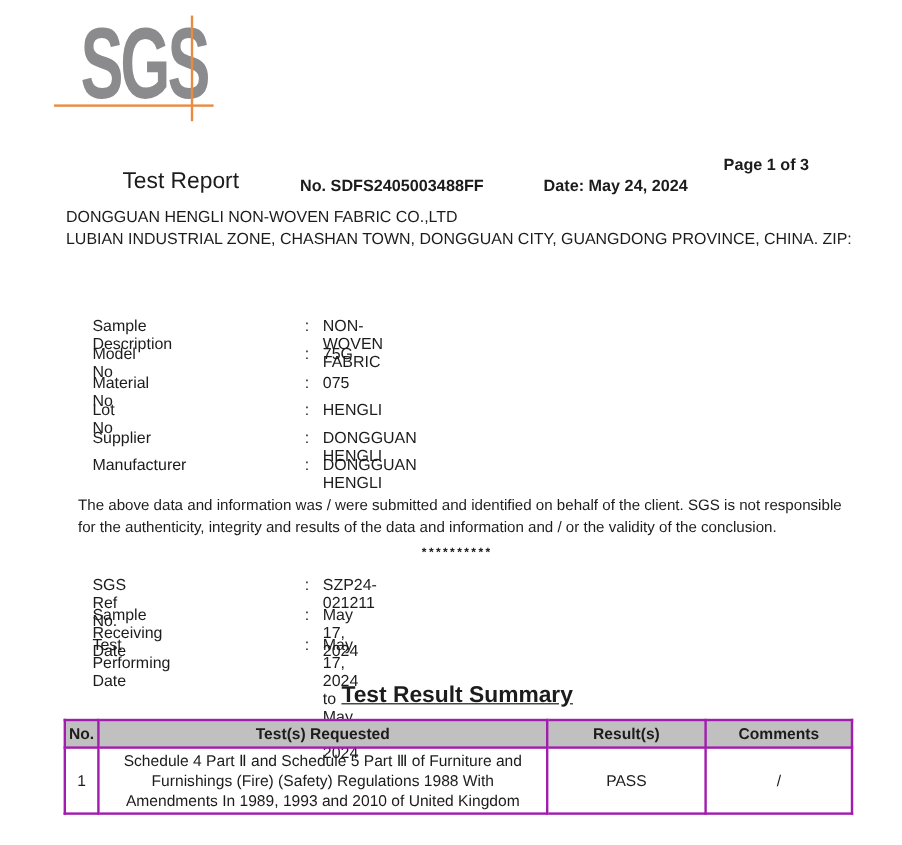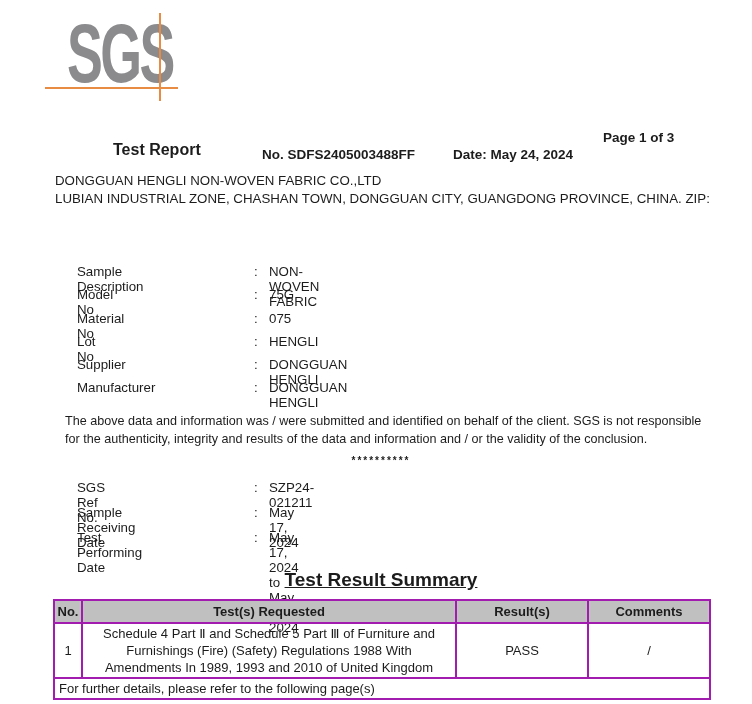--- a/index.html
+++ b/index.html
@@ -17,22 +17,22 @@
     font-size:84px;line-height:62px;font-weight:bold;
     letter-spacing:-4px;
     color:var(--logo-gray,#8b8b8e);
     transform:scaleX(0.64);transform-origin:left top;
     white-space:nowrap;
   }
   .logo-hline{left:45px;top:87px;width:133px;height:2px;background:var(--accent-orange,#e88c43);}
   .logo-vline{left:159px;top:13px;width:2px;height:88px;background:var(--accent-orange,#e88c43);}
 
   
-  .report-title{left:113px;top:141px;font-size:16px;font-weight:bold;}
-  .report-no{left:262px;top:147px;font-size:13.5px;font-weight:bold;}
+  .report-title{left:102px;top:141px;font-size:19px;font-weight:normal;}
+  .report-no{left:250px;top:147px;font-size:13.5px;font-weight:bold;}
   .report-date{left:453px;top:147px;font-size:13.5px;font-weight:bold;text-align:center;}
   .report-page{left:603px;top:130px;font-size:13.5px;font-weight:bold;}
 
   
   .client-block{left:55px;top:172px;width:655px;font-size:13.3px;line-height:18px;}
 
   
   .fields{left:55px;font-size:13.3px;}
   .sample-fields{top:264px;}
   .ref-fields{top:480px;}
@@ -161,19 +161,16 @@
         <th>Comments</th>
       </tr>
     </thead>
     <tbody>
       <tr>
         <td class="cell-no">1</td>
         <td class="cell-test">Schedule 4 Part Ⅱ and Schedule 5 Part Ⅲ of Furniture and Furnishings (Fire) (Safety) Regulations 1988 With Amendments In 1989, 1993 and 2010 of United Kingdom</td>
         <td class="cell-result">PASS</td>
         <td class="cell-comments">/</td>
       </tr>
-      <tr>
-        <td class="table-footer-cell" colspan="4">For further details, please refer to the following page(s)</td>
-      </tr>
     </tbody>
   </table>
 
 </div>
 
 </body></html>

